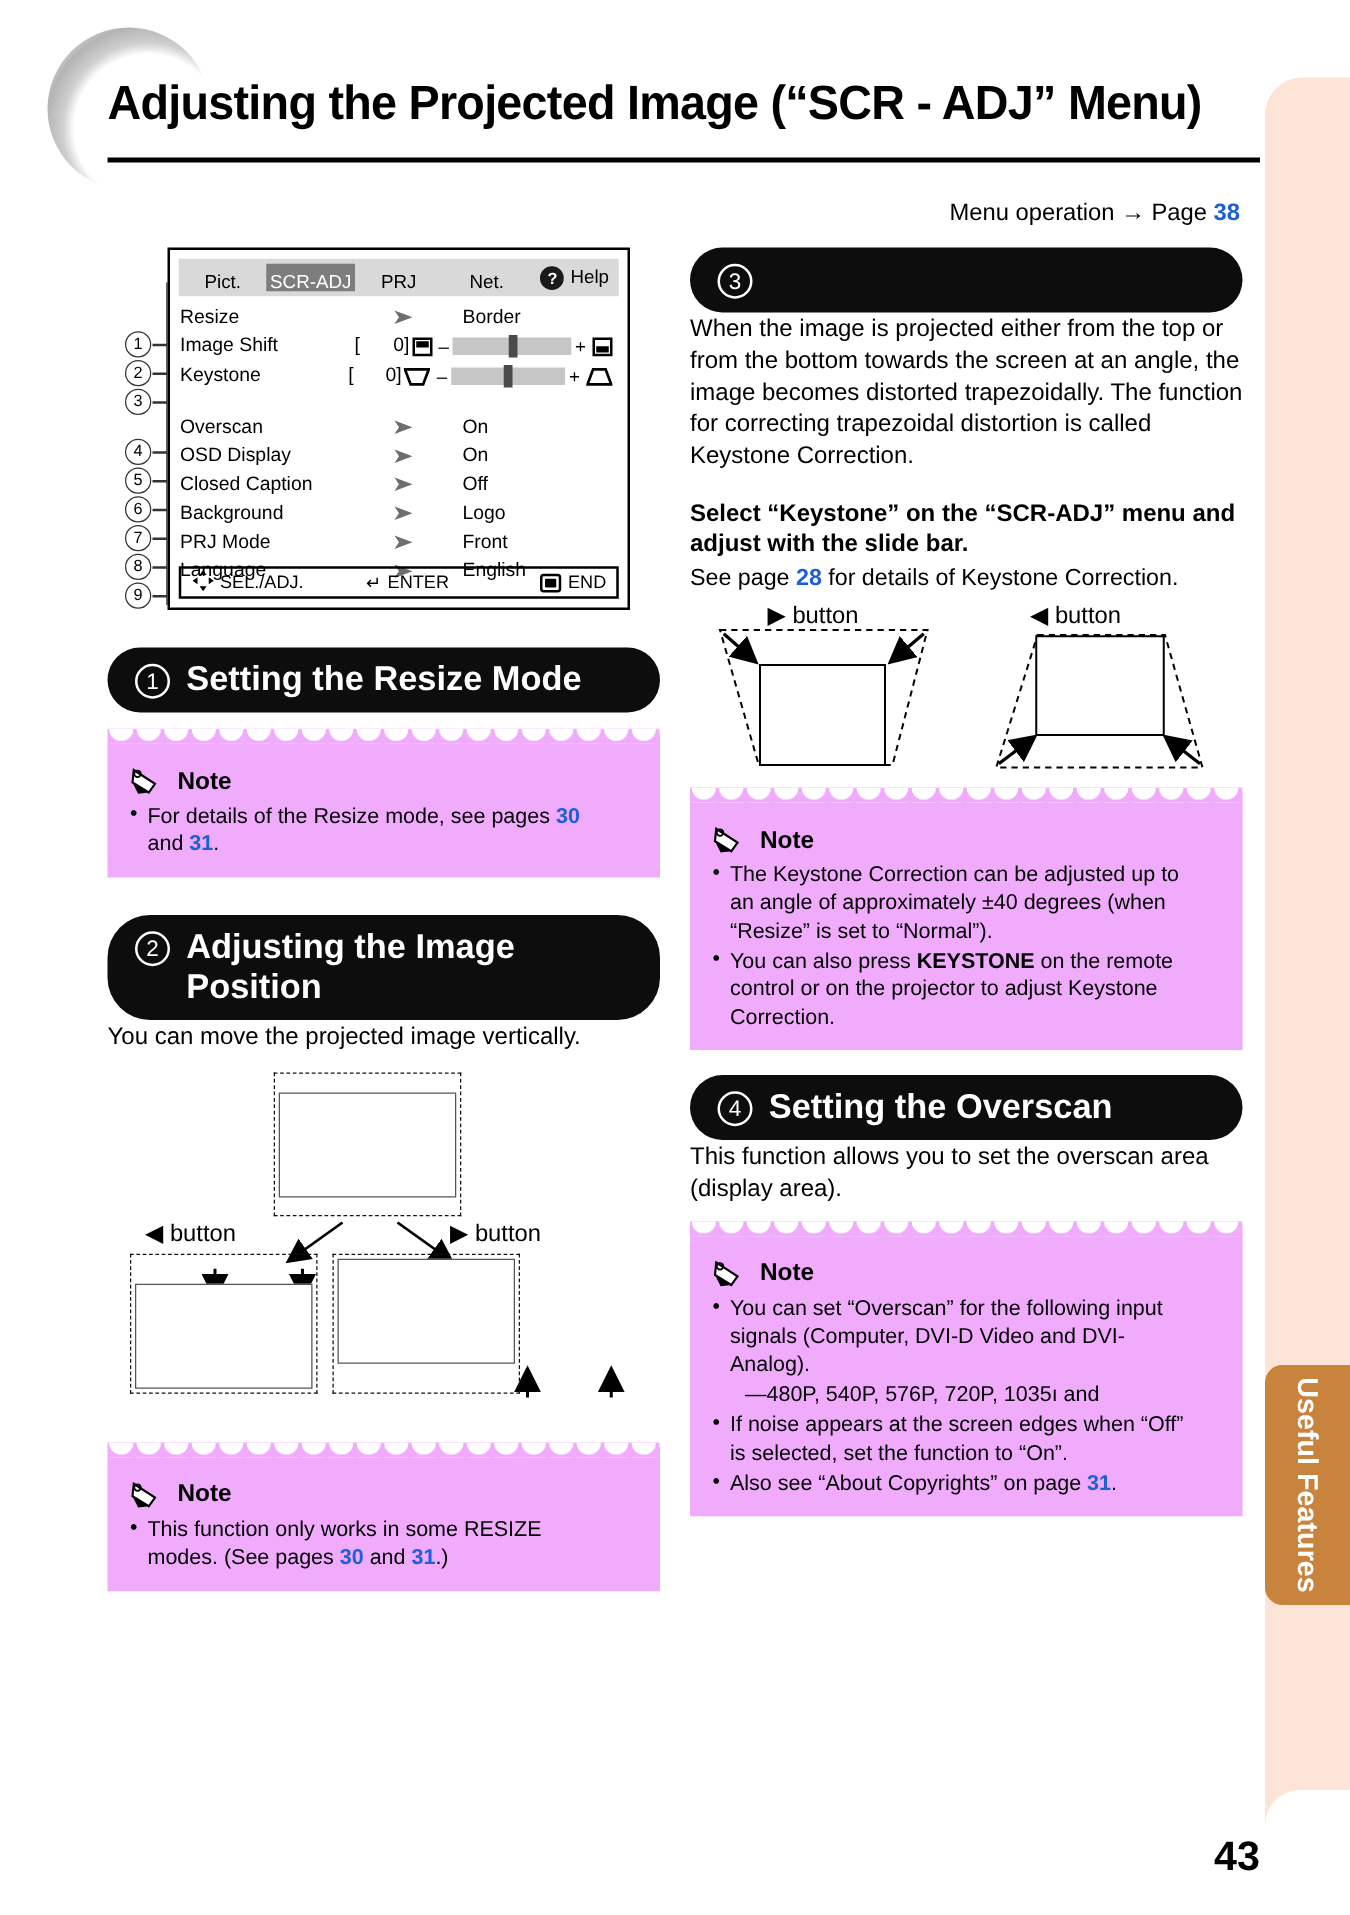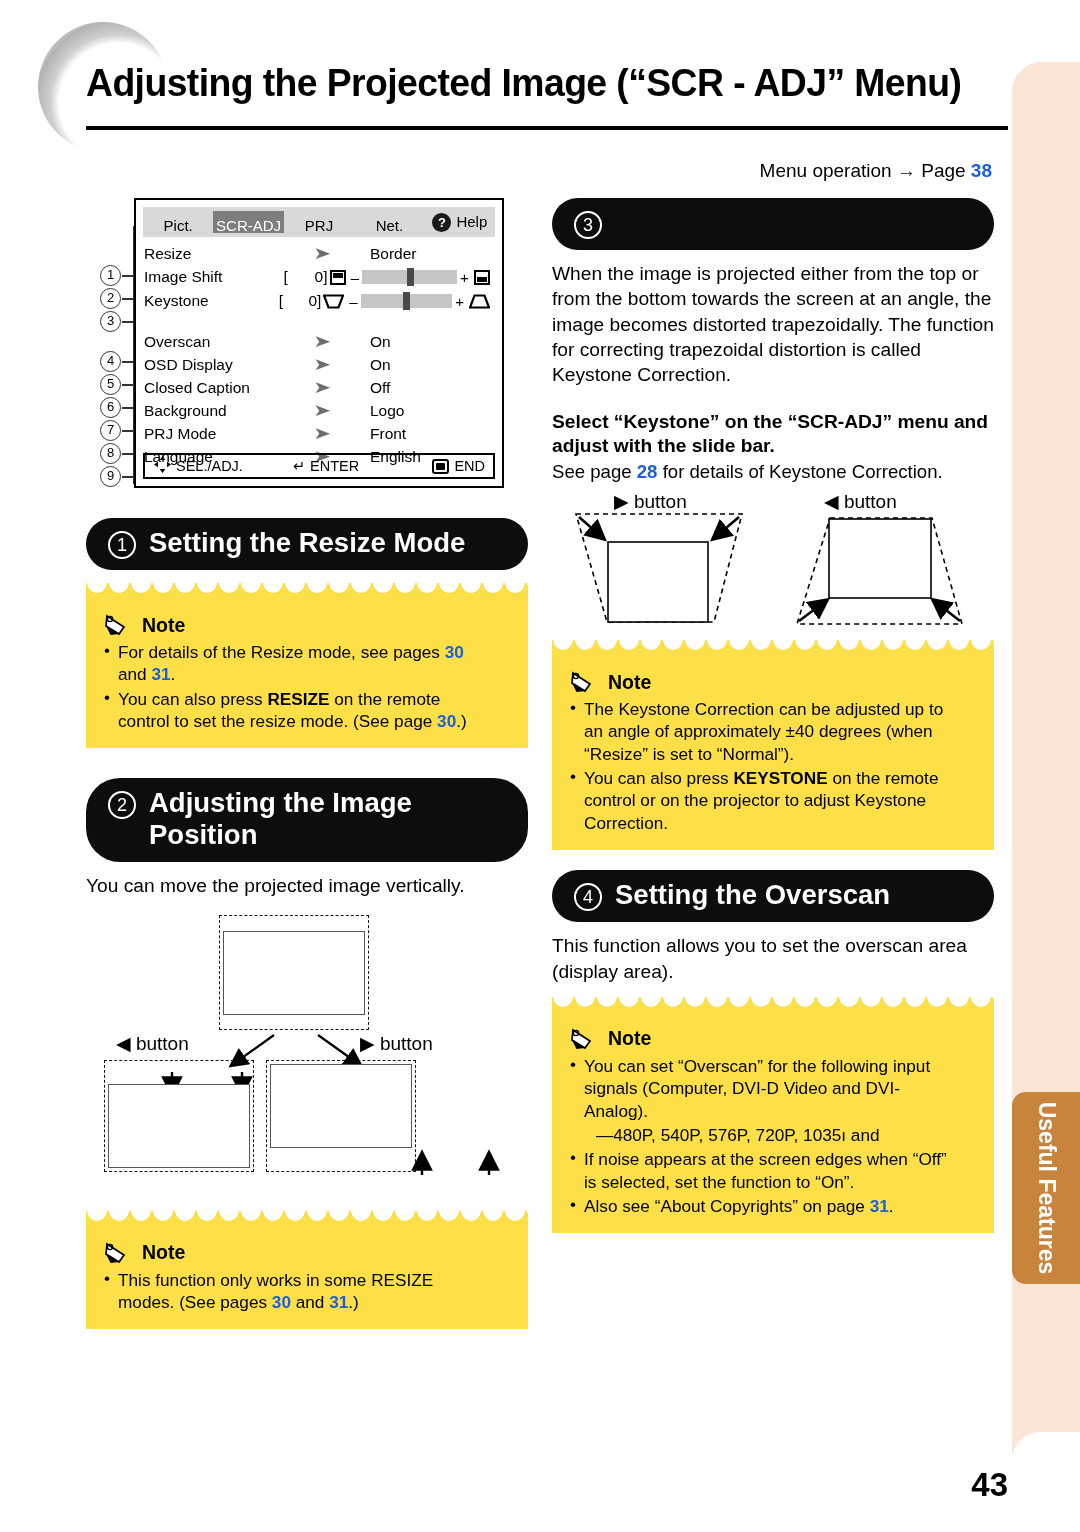--- a/index.html
+++ b/index.html
@@ -193,21 +193,21 @@
     border: 2px solid #fff;
     border-radius: 50%;
     font-size: 18px; font-weight: normal;
     line-height: 25px; text-align: center;
     margin-top: 4px;
   }
 
   
   .note {
     position: relative;
-    background: #fde047;
+    background: #f0abfc;
     padding: 30px 36px 16px 18px;
     margin-top: 13px;
   }
   .note::before {
     content: "";
     position: absolute; left: 0; right: 0; top: 0; height: 12px;
     background:
       radial-gradient(circle at 11px 0px, #ffffff 9.5px, rgba(255,255,255,0) 10px) repeat-x;
     background-size: 22px 12px;
   }
@@ -222,21 +222,21 @@
     position: relative; padding-left: 14px; margin-top: 2px;
   }
   .note li::before {
     content: "\2022"; position: absolute; left: 0; top: -1px; font-size: 17px;
   }
   .note li.nobul { padding-left: 26px; }
   .note li.nobul::before { content: ""; }
   b { font-weight: bold; }
 
   
-  .para { font-size: 19.2px; line-height: 1.32; margin-top: 11px; }
+  .para { font-size: 19.2px; line-height: 1.32; margin-top: 1px; }
   .para-b { font-size: 19.2px; font-weight: bold; line-height: 1.28; margin-top: 22px; }
   .para-sm { font-size: 18.6px; line-height: 1.3; margin-top: 1px; }
 
   
   .shift-dia { position: relative; height: 300px; margin-top: 8px; }
   .d-dash { position: absolute; border: 1.7px dashed #111; }
   .d-solid { position: absolute; border: 1.7px solid #555; background: #fff; }
   .btn-lbl { position: absolute; font-size: 19px; white-space: nowrap; }
 
   
@@ -445,21 +445,20 @@
           <svg width="34" height="24" viewBox="0 0 34 24">
             <path d="M3 3 L20 14 L15 21 L2 13 Z" fill="#fff" stroke="#000" stroke-width="1.7"></path>
             <path d="M2 13 L15 21 L6.5 22 Z" fill="#000"></path>
             <circle cx="6" cy="6" r="2.6" fill="none" stroke="#000" stroke-width="1.4"></circle>
           </svg>
         </span>
         <span>Note</span>
       </div>
       <ul>
         <li>For details of the Resize mode, see pages <b class="bluenum">30</b> and <b class="bluenum">31</b>.</li>
-        <li>You can also press <b>RESIZE</b> on the remote control to set the resize mode. (See page <b class="bluenum">30</b>.)</li>
       </ul>
     </div>
   </div>
 
   <div style="margin-top:30px;">
     <div class="sec-head">
       <span class="circ">2</span>
       <span>
         <span>Adjusting the Image</span><br><span>Position</span>
       </span>

